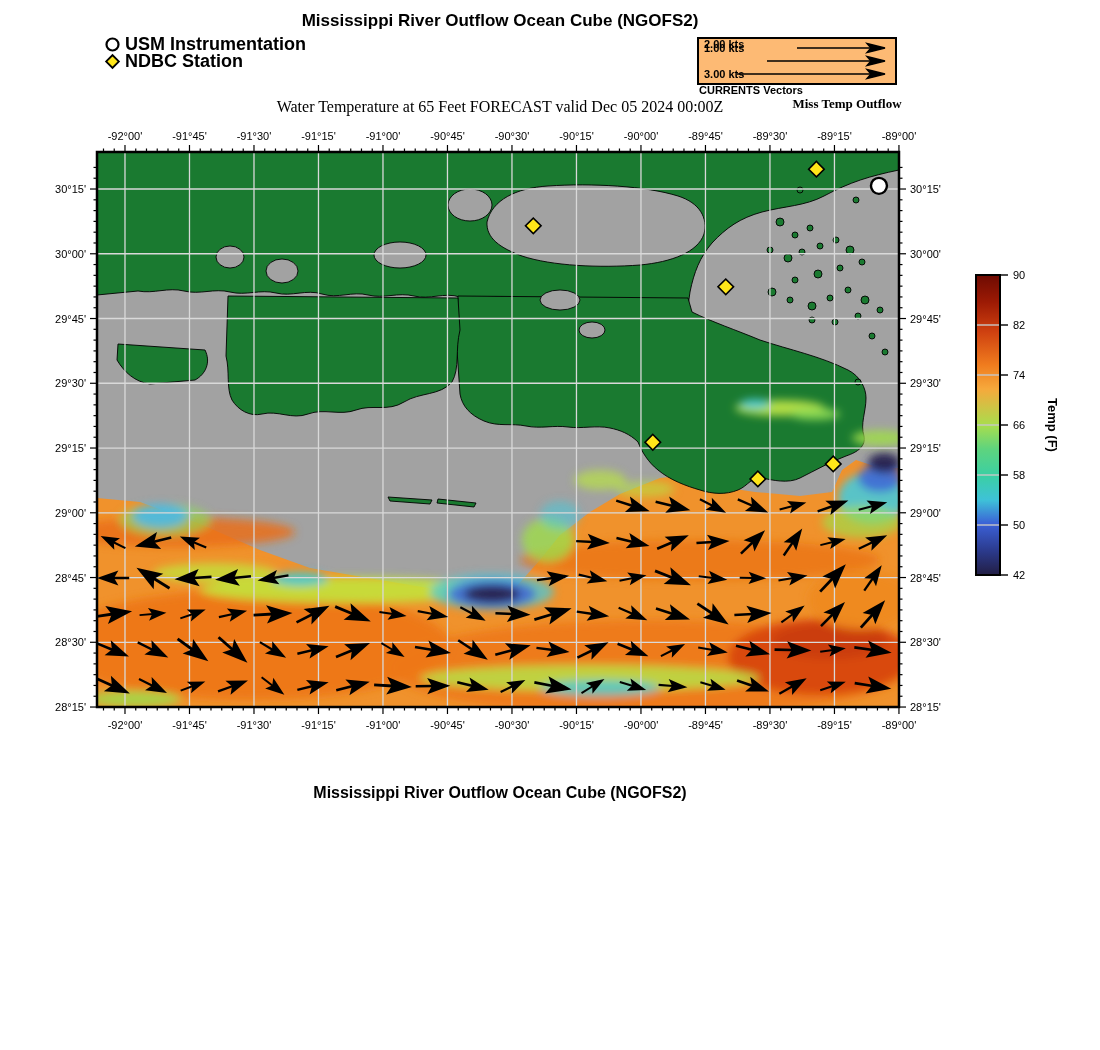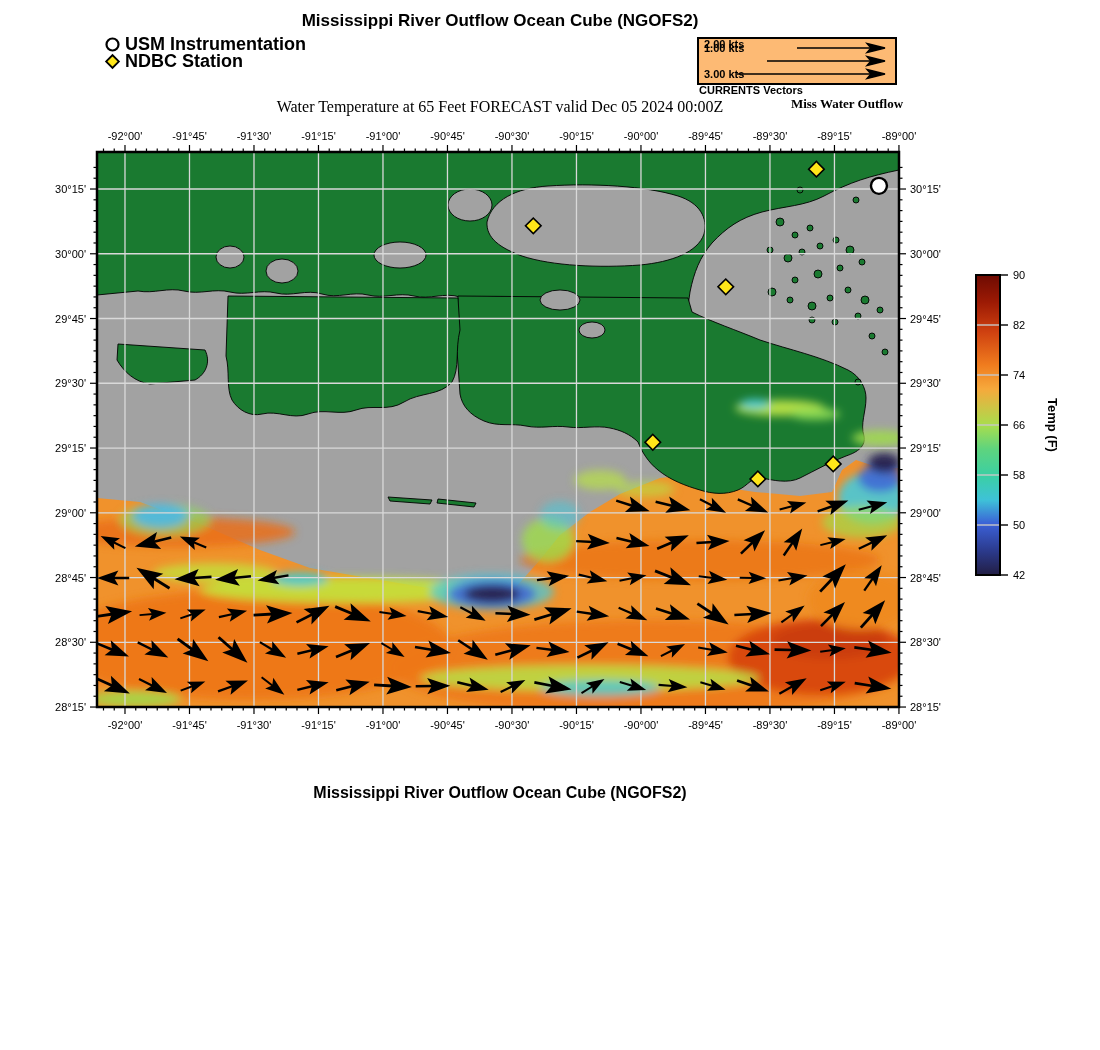--- a/index.html
+++ b/index.html
@@ -54,21 +54,21 @@
         <line x1="68" y1="22" x2="172" y2="22"></line>
           <path d="M186,22 L168,17.5 L172,22 L168,26.5 Z"></path>
         <line x1="38" y1="35" x2="172" y2="35"></line>
           <path d="M186,35 L168,30.5 L172,35 L168,39.5 Z"></path>
       </g>
     </svg>
   </div>
   <div class="abs veccap">CURRENTS Vectors</div>
 
   <div class="abs subtitle">Water Temperature at 65 Feet FORECAST valid Dec 05 2024 00:00Z</div>
-  <div class="abs region-note">Miss Water Outflow</div>
+  <div class="abs region-note">Miss Temp Outflow</div>
 
   <svg id="mapsvg" class="abs" style="left:0;top:0" width="1100" height="760">
       <defs>
         <clipPath id="mapclip">
           <rect x="97" y="152" width="802" height="555"></rect>
         </clipPath>
         <filter id="soft" x="-20%" y="-20%" width="140%" height="140%">
           <feGaussianBlur stdDeviation="4"></feGaussianBlur>
         </filter>
         <linearGradient id="cbar" x1="0" y1="0" x2="0" y2="1">

